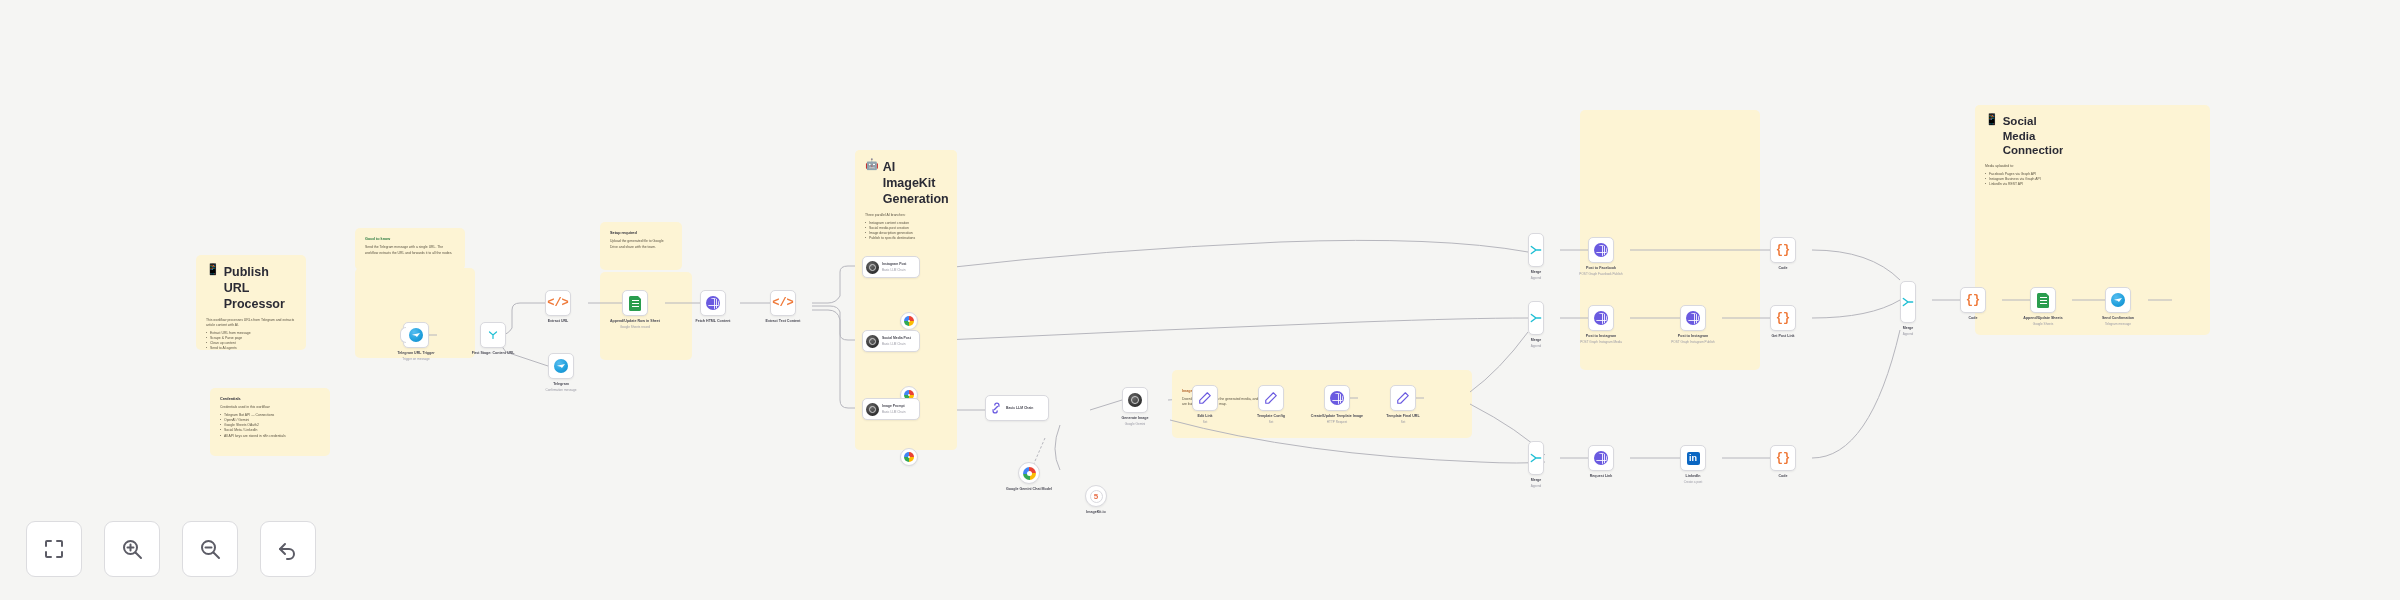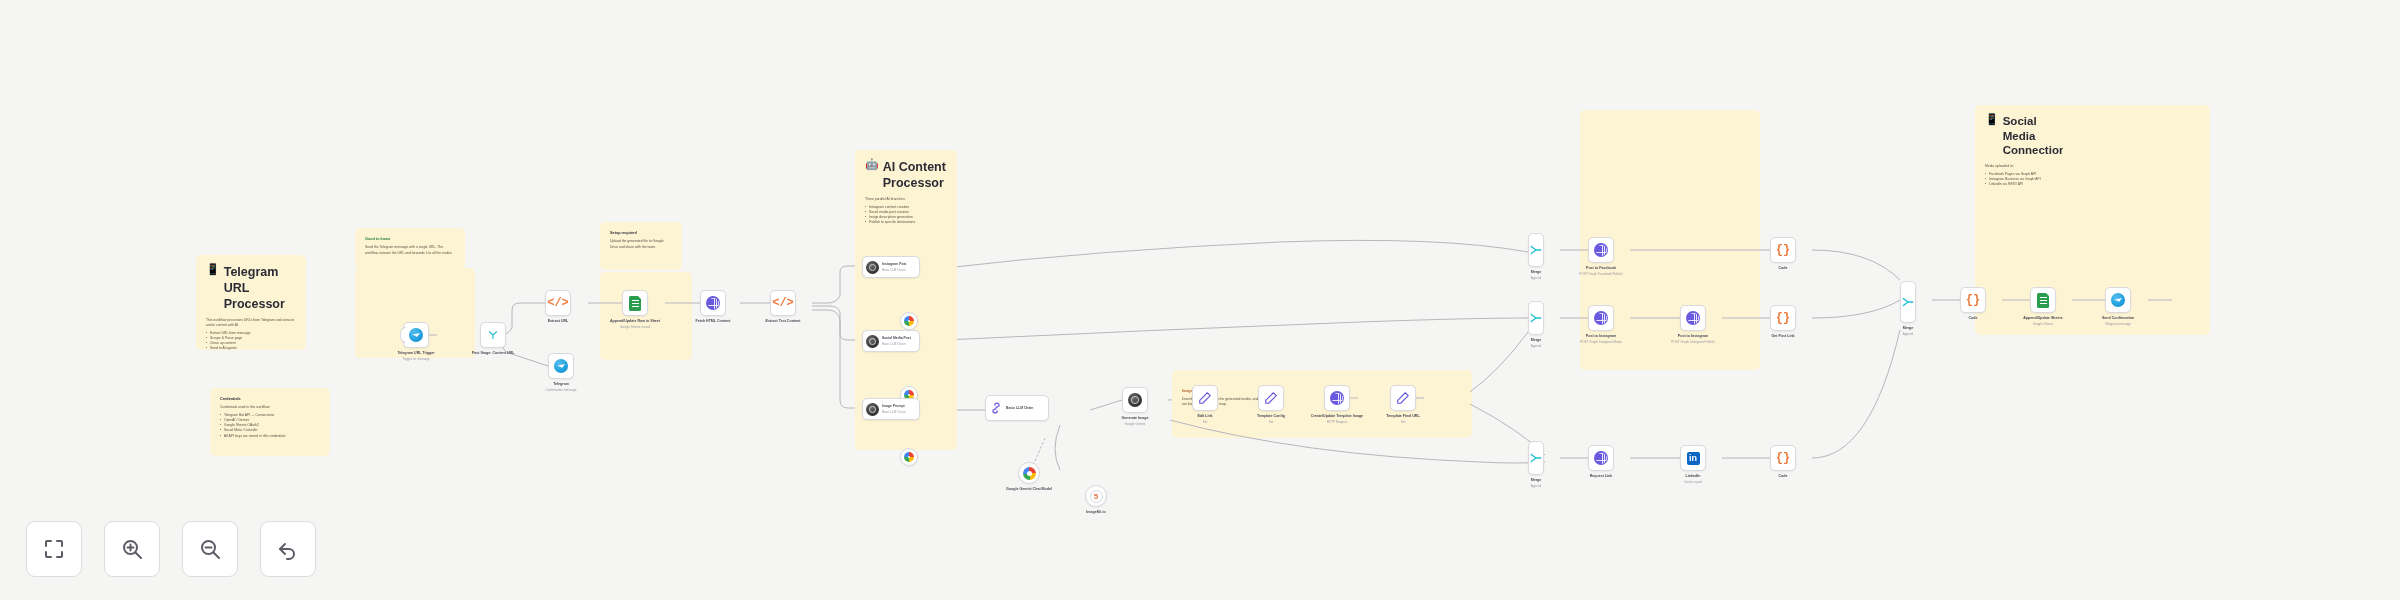--- a/index.html
+++ b/index.html
@@ -168,21 +168,21 @@
     <path d="M1812,458 Q1870,458 1900,330"></path>
     <path d="M1932,300 L1960,300"></path>
     <path d="M2002,300 L2030,300"></path>
     <path d="M2072,300 L2105,300"></path>
     <path d="M2148,300 L2172,300"></path>
   </svg>
 
   <div class="note" style="left:196px;top:255px;width:110px;height:95px;">
     <div class="ntitle">
       <span class="note-ico">📱</span>
-      <span>Telegram URL Processor</span>
+      <span>Publish URL Processor</span>
     </div>
     <div class="nbody">
       <p>This workflow processes URLs from Telegram and extracts article content with AI.</p>
       <ul>
         <li>Extract URL from message</li>
         <li>Scrape &amp; Parse page</li>
         <li>Clean up content</li>
         <li>Send to AI agents</li>
 
       </ul>
@@ -213,21 +213,21 @@
   <div class="note" style="left:600px;top:222px;width:82px;height:48px;">
     <div class="nbody">
       <p style="font-weight:700;font-size:3.8px;color:#2b2b35;">Setup required</p>
       <p>Upload the generated file to Google Drive and share with the team.</p>
     </div>
   </div>
 
   <div class="note" style="left:855px;top:150px;width:102px;height:300px;">
     <div class="ntitle">
       <span class="note-ico">🤖</span>
-      <span>AI Content Processor</span>
+      <span>AI ImageKit Generation</span>
     </div>
     <div class="nbody">
       <p>Three parallel AI branches:</p>
       <ul>
         <li>Instagram content creation</li>
         <li>Social media post creation</li>
         <li>Image description generation</li>
         <li>Publish to specific destinations</li>
       </ul>
     </div>

